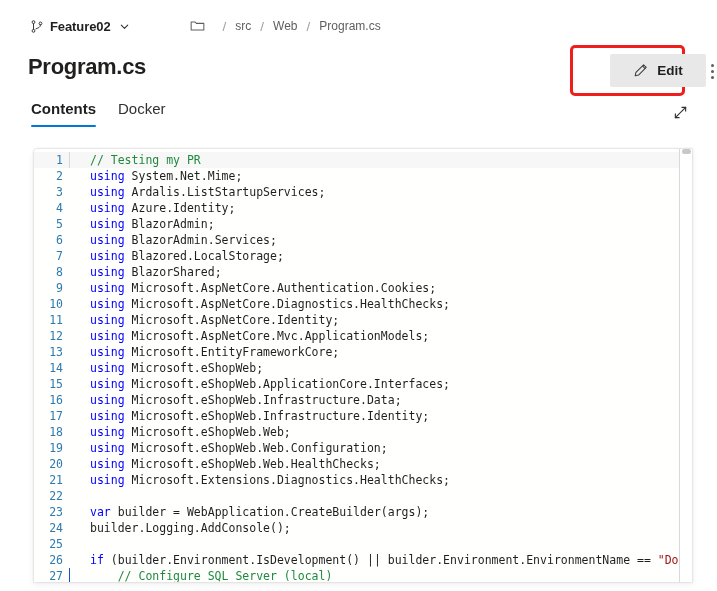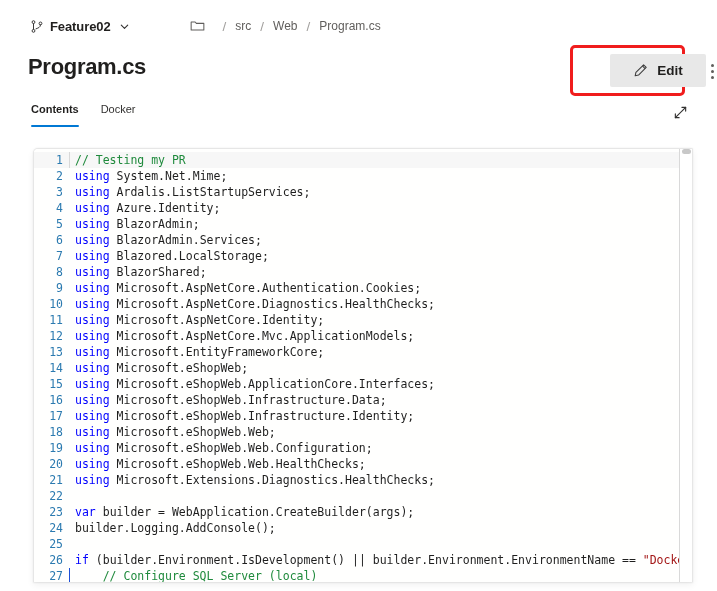--- a/index.html
+++ b/index.html
@@ -178,21 +178,21 @@
     top: 100px;
     left: 28px;
     display: flex;
     align-items: flex-end;
     gap: 0px;
   }
 
   .tab {
     position: relative;
     padding: 0 11px 9px 11px;
-    font-size: 11px;
+    font-size: 15px;
     color: #323130;
     cursor: pointer;
     line-height: 18px;
     white-space: nowrap;
   }
   .tab:first-child { padding-left: 3px; }
   .tab.active { font-weight: 700; color: #201f1e; }
   .tab.active::after {
     content: "";
     position: absolute;
@@ -261,21 +261,21 @@
     text-align: right;
     padding-right: 7px;
     color: #2b7ab0;
     font-size: 11.5px;
     user-select: none;
   }
   .cl.cur .ln { color: #2b7ab0; }
 
   .lcode {
     flex: 1 1 auto;
-    padding-left: 5px;
+    padding-left: 20px;
     color: #1f1f1f;
     overflow: hidden;
   }
   .cl.cur .lcode { border-left: 1px solid #d8d8d8; margin-left: -1px; }
   .cl.guide .lcode { border-left: 1px solid #1d4ed8; margin-left: -1px; }
 
   .kw  { color: #0000ff; }
   .cmt { color: #1f8a3c; }
   .str { color: #a31515; }
 

